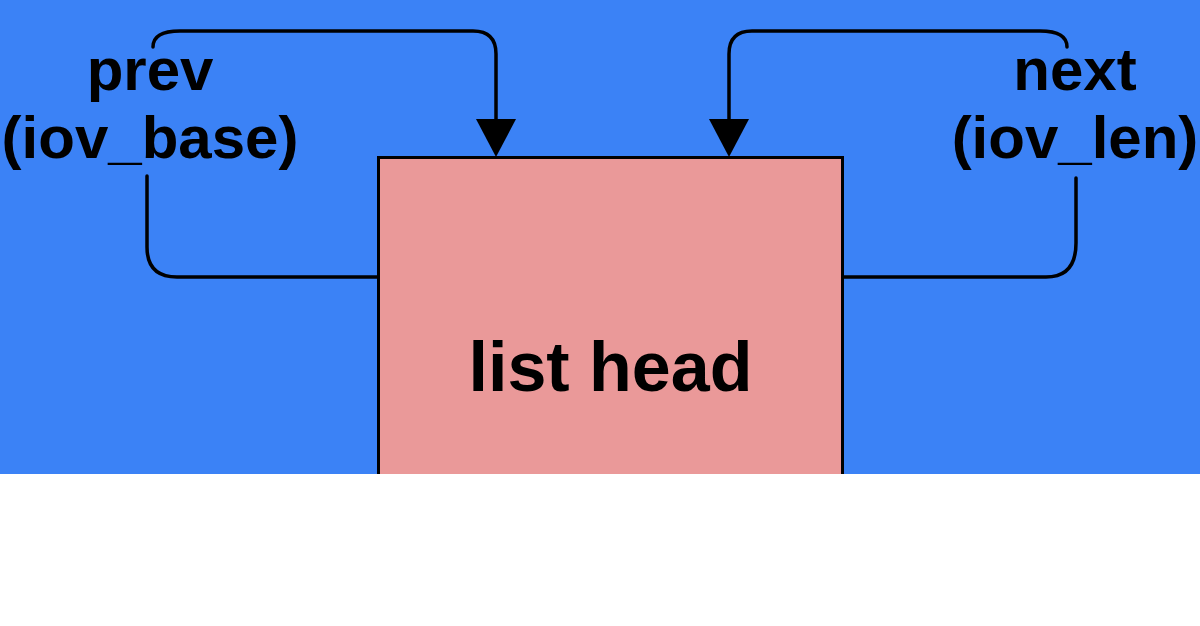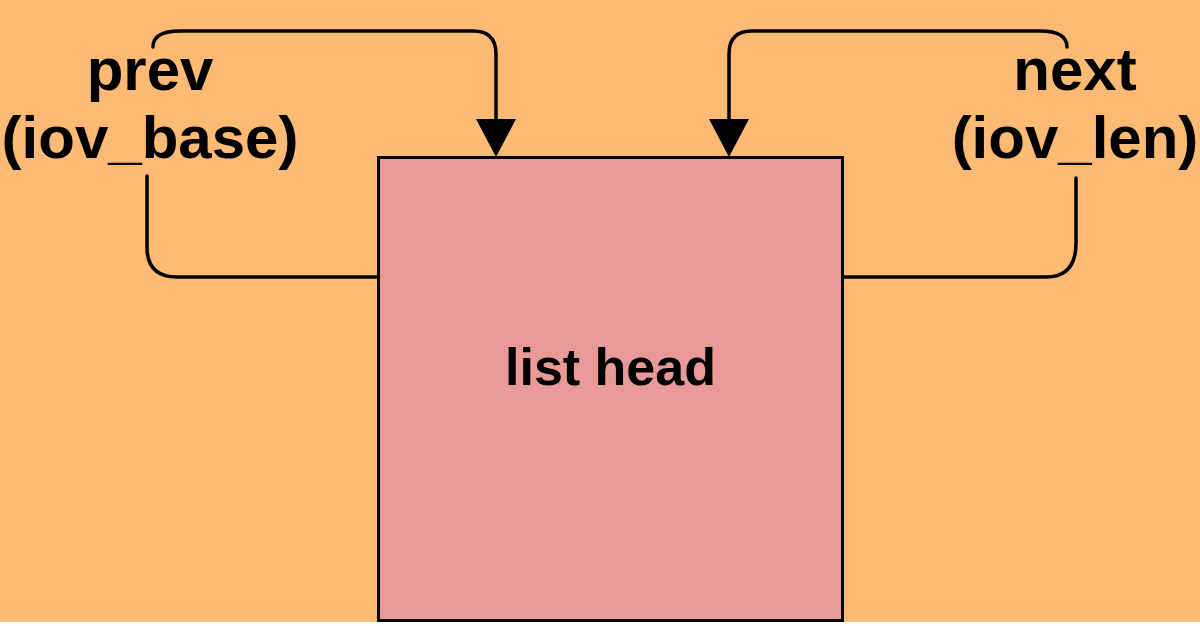--- a/index.html
+++ b/index.html
@@ -3,22 +3,22 @@
 <meta charset="utf-8">
 <style>
   html, body {
     margin: 0;
     padding: 0;
     background: #ffffff;
   }
   #canvas {
     position: relative;
     width: 1200px;
-    height: 622px;
-    background: #fdba74;
+    height: 474px;
+    background: #3b82f6;
     overflow: hidden;
     font-family: "Liberation Sans", "DejaVu Sans", sans-serif;
   }
   #diagram-svg {
     position: absolute;
     left: 0;
     top: 0;
     width: 1200px;
     height: 626px;
   }
@@ -46,21 +46,21 @@
     left: 377px;
     top: 156px;
     width: 467px;
     height: 466px;
     display: flex;
     flex-direction: column;
     justify-content: center;
     align-items: center;
     box-sizing: border-box;
     padding-top: 26px;
-    font-size: 52px;
+    font-size: 70px;
     font-weight: bold;
     line-height: 70px;
     color: #000000;
     text-align: center;
     white-space: nowrap;
   }
   .spacer-line {
     height: 70px;
   }
 </style>

